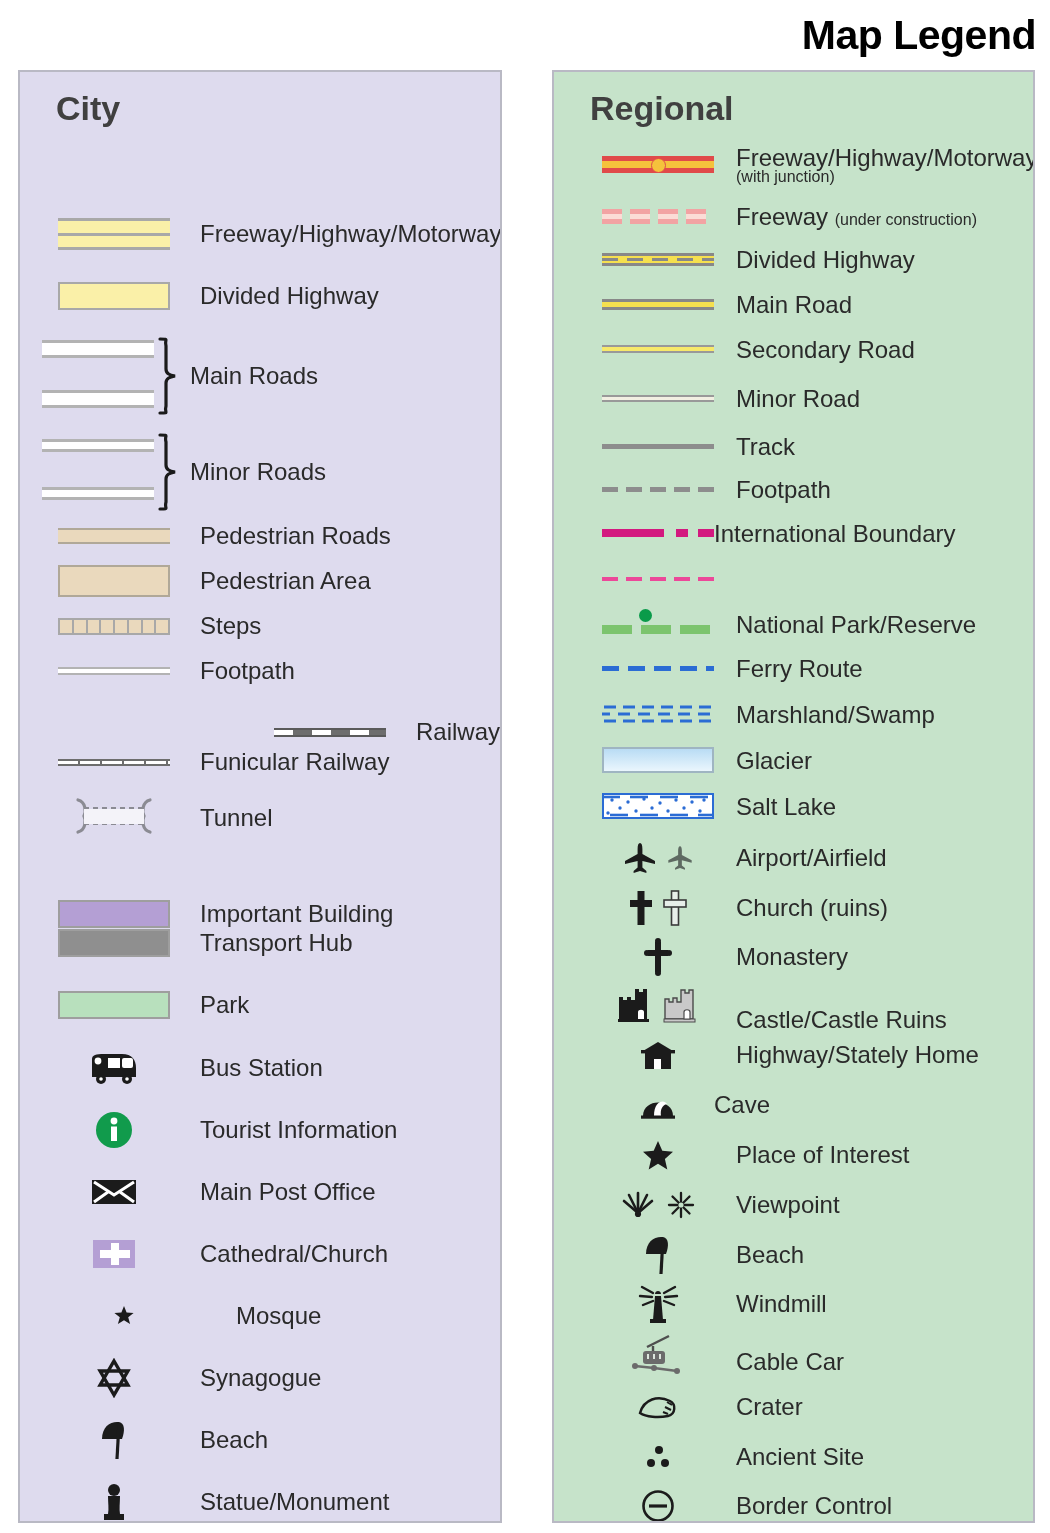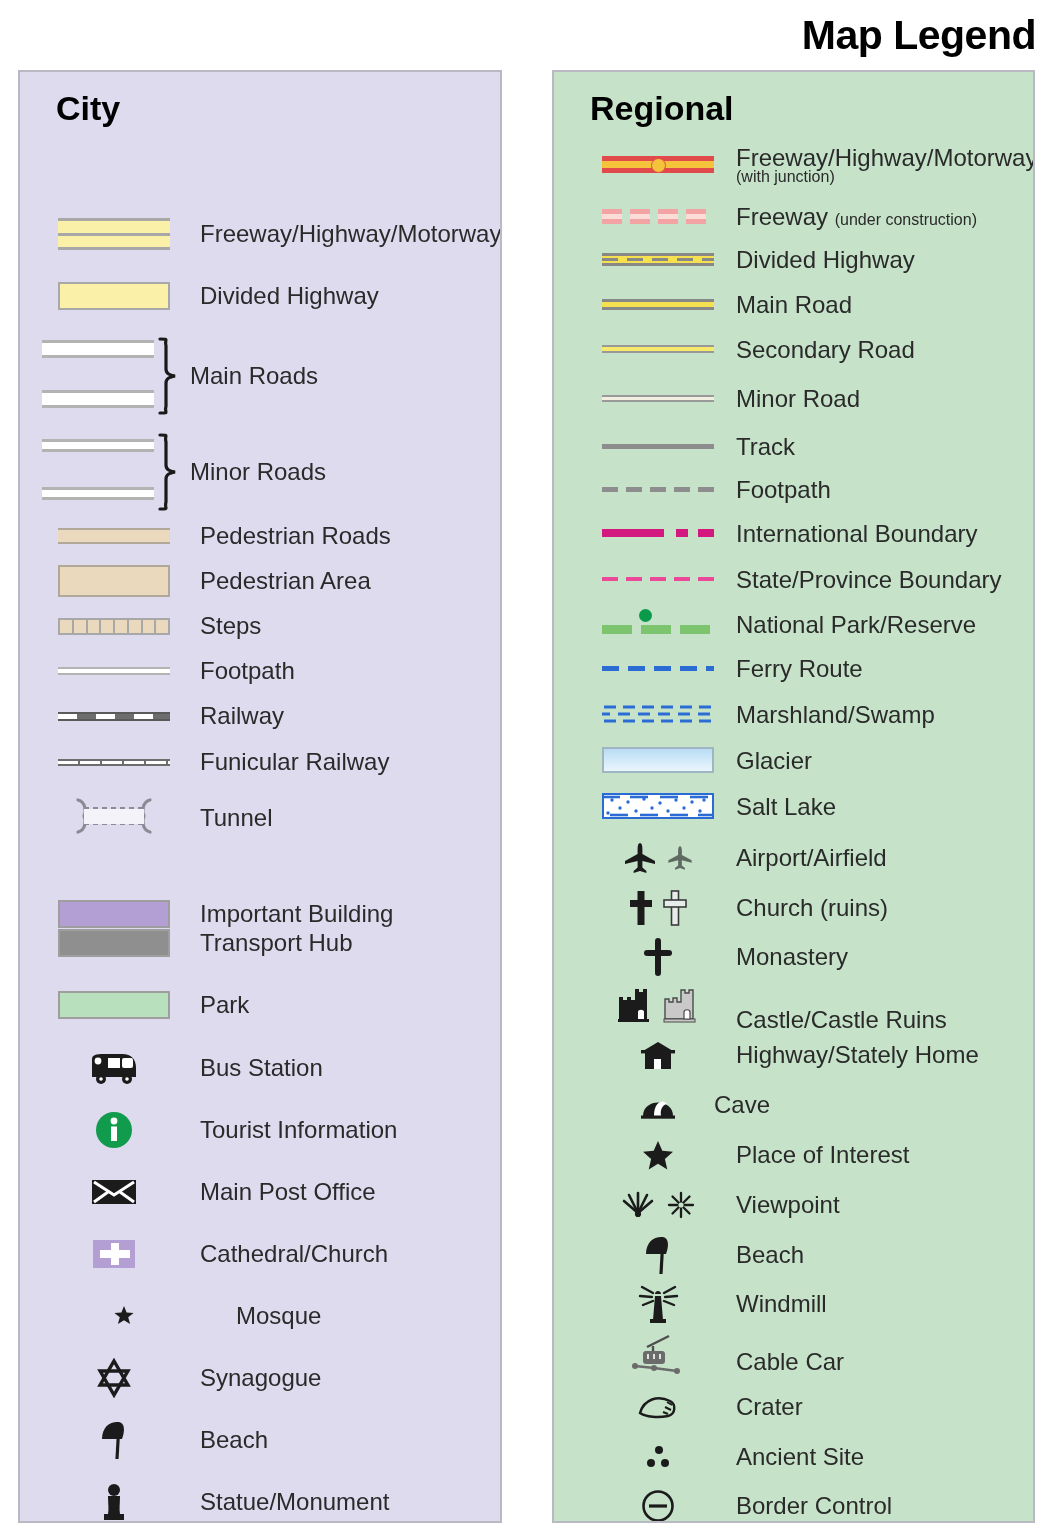--- a/index.html
+++ b/index.html
@@ -30,21 +30,21 @@
     background: #dedbee;
   }
   #panel-regional {
     left: 552px; top: 70px;
     width: 483px; height: 1453px;
     background: #c6e3ca;
   }
   .panel-title {
     font-size: 34px;
     font-weight: bold;
-    color: #000000;
+    color: #404040;
     position: absolute;
     top: 17px;
   }
   #panel-city .panel-title { left: 36px; }
   #panel-regional .panel-title { left: 36px; }
 
   .rows { position: absolute; left: 0; top: 0; width: 100%; }
   .row {
     position: absolute;
     display: flex;
@@ -331,21 +331,21 @@
       <span class="label" style="margin-left:30px;">Steps</span>
     </div>
 
     <div class="row" style="top:577px; height:44px;">
       <div class="sym city-sym" style="margin-left:38px;">
         <div class="cs-footpath"></div>
       </div>
       <span class="label" style="margin-left:30px;">Footpath</span>
     </div>
 
-    <div class="row" style="top:622px; height:44px;">
+    <div class="row" style="top:638px; height:44px;justify-content:flex-end;">
       <div class="sym city-sym" style="margin-left:38px;">
         <div class="cs-railway"></div>
       </div>
       <span class="label" style="margin-left:30px;">Railway</span>
     </div>
 
     <div class="row" style="top:668px; height:44px;">
       <div class="sym city-sym" style="margin-left:38px;">
         <div class="cs-funicular"></div>
       </div>
@@ -546,28 +546,27 @@
       <div class="sym reg-sym" style="margin-left:48px;">
         <div class="rs-footpath"></div>
       </div>
       <span class="label" style="margin-left:22px;">Footpath</span>
     </div>
 
     <div class="row" style="top:442px; height:40px;">
       <div class="sym reg-sym" style="margin-left:48px;">
         <div class="rs-intl"></div>
       </div>
-      <span class="label" style="margin-left:22px;">International Boundary</span>
+      <span class="label" style="">International Boundary</span>
     </div>
 
     <div class="row" style="top:488px; height:40px;">
       <div class="sym reg-sym" style="margin-left:48px;">
         <div class="rs-state"></div>
       </div>
-      <span class="label" style="margin-left:22px;">State/Province Boundary</span>
     </div>
 
     <div class="row" style="top:531px; height:44px;">
       <div class="sym reg-sym" style="margin-left:48px; height:44px;">
         <div class="rs-park"></div>
           <div class="rs-park-dot"></div>
       </div>
       <span class="label" style="margin-left:22px;">National Park/Reserve</span>
     </div>
 

